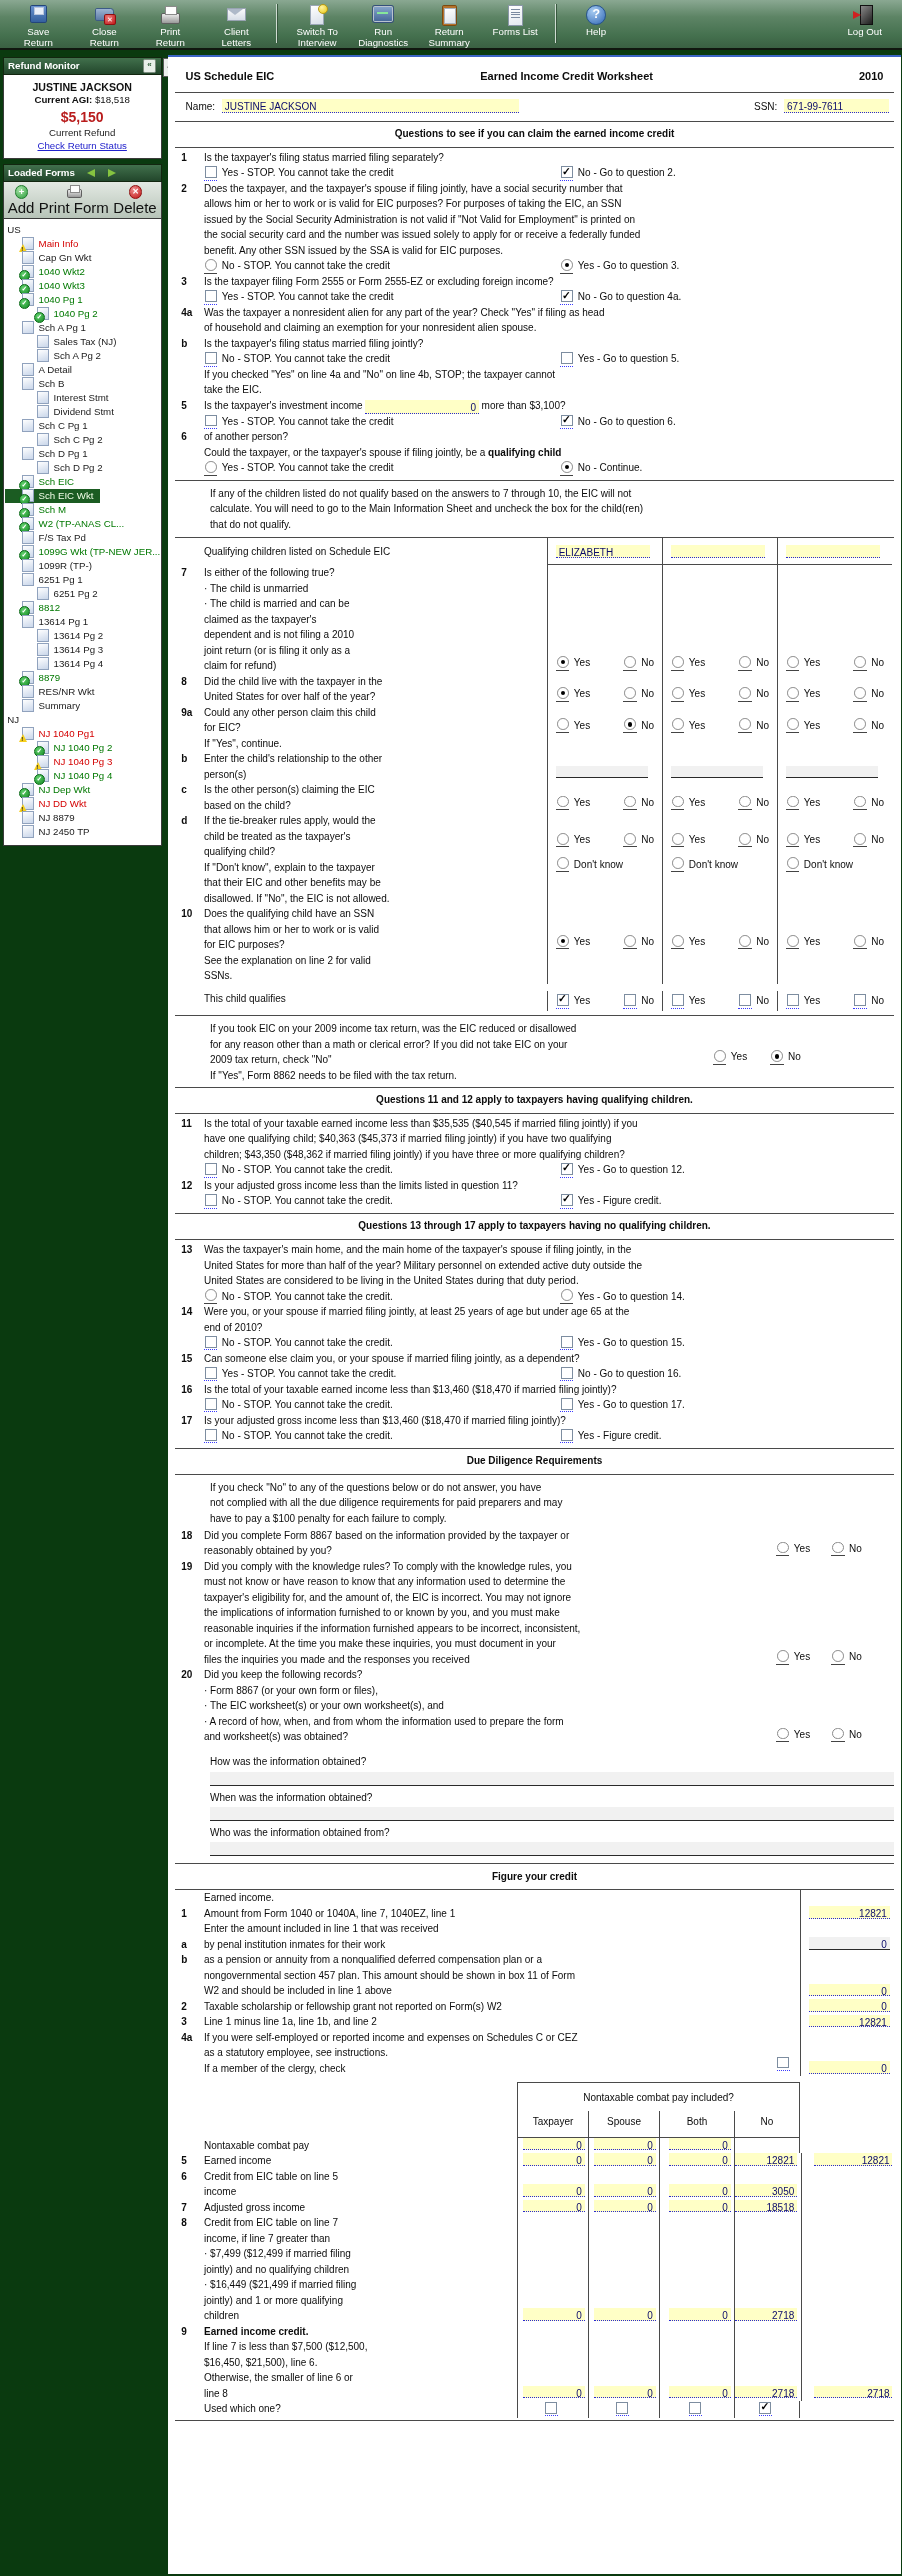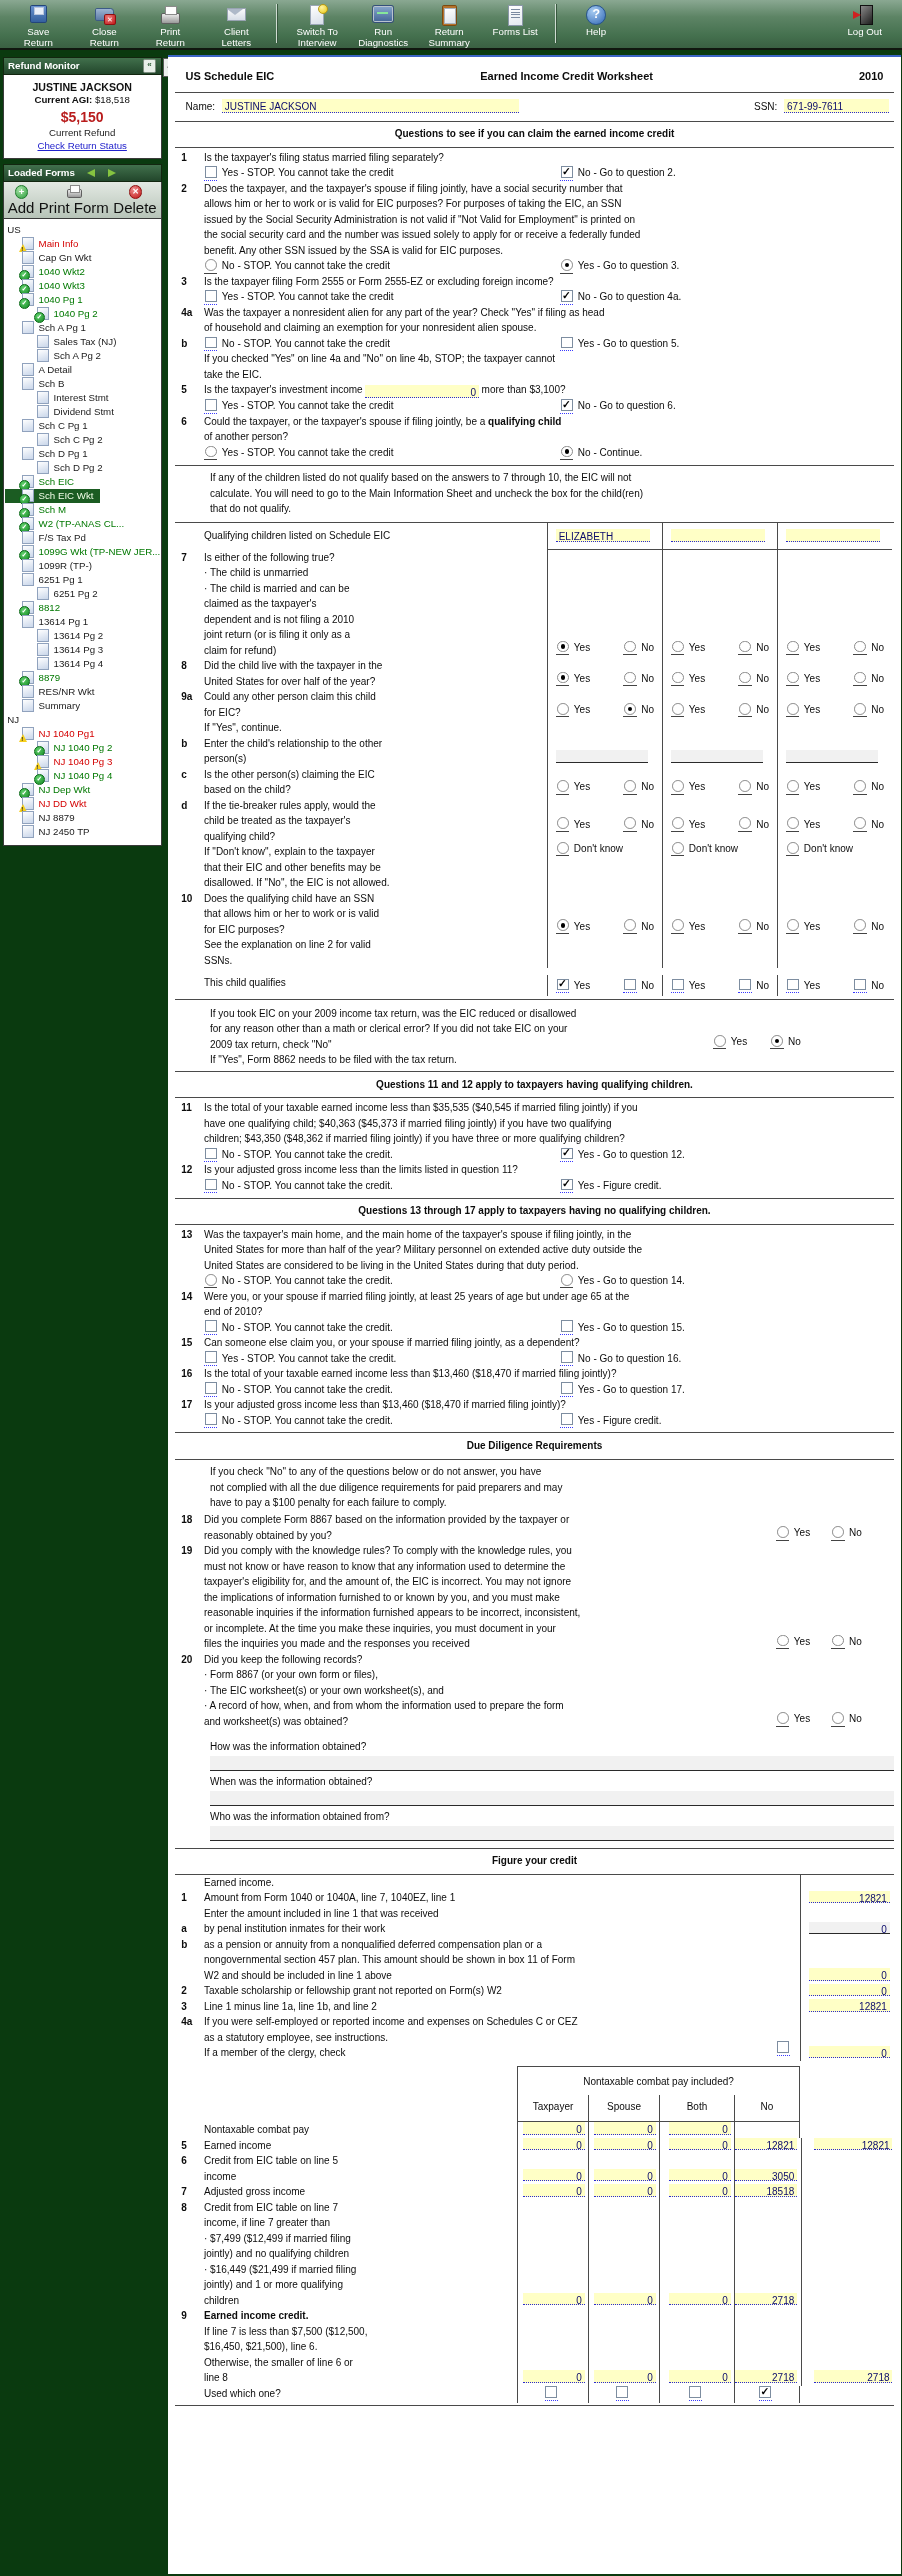--- a/index.html
+++ b/index.html
@@ -530,20 +530,21 @@
       <div class="q">
         <div class="qn">4a</div>
         <div class="qt">
           <div class="pre">Was the taxpayer a nonresident alien for any part of the year?  Check  "Yes"  if filing as head
 of household and claiming an exemption for your nonresident alien spouse.</div>
         </div>
       </div>
       <div class="q">
         <div class="qn">b</div>
         <div class="qt">
+          <div class="pre">Is the taxpayer's filing status married filing jointly?</div>
           <div class="ansrow">
             <span class="ans a1">
               <span class="u ucb"><span class="cb"></span></span>
               <span class="clab">No - STOP.  You cannot take the credit</span>
             </span>
             <span class="ans">
               <span class="u ucb"><span class="cb"></span></span>
               <span class="clab">Yes - Go to question 5.</span>
             </span>
           </div>
@@ -563,22 +564,22 @@
             <span class="ans">
               <span class="u ucb"><span class="cb on"></span></span>
               <span class="clab">No - Go to question 6.</span>
             </span>
           </div>
         </div>
       </div>
       <div class="q">
         <div class="qn">6</div>
         <div class="qt">
+          <div>of another person?</div>
           <div>Could the taxpayer,  or the taxpayer's spouse if filing jointly,  be a   <b>qualifying child</b></div>
-          <div>of another person?</div>
           <div class="ansrow">
             <span class="ans a1">
               <span class="u urb"><span class="rb"></span></span>
               <span class="clab">Yes - STOP.  You cannot take the credit</span>
             </span>
             <span class="ans">
               <span class="u urb"><span class="rb on"></span></span>
               <span class="clab">No - Continue.</span>
             </span>
           </div>

